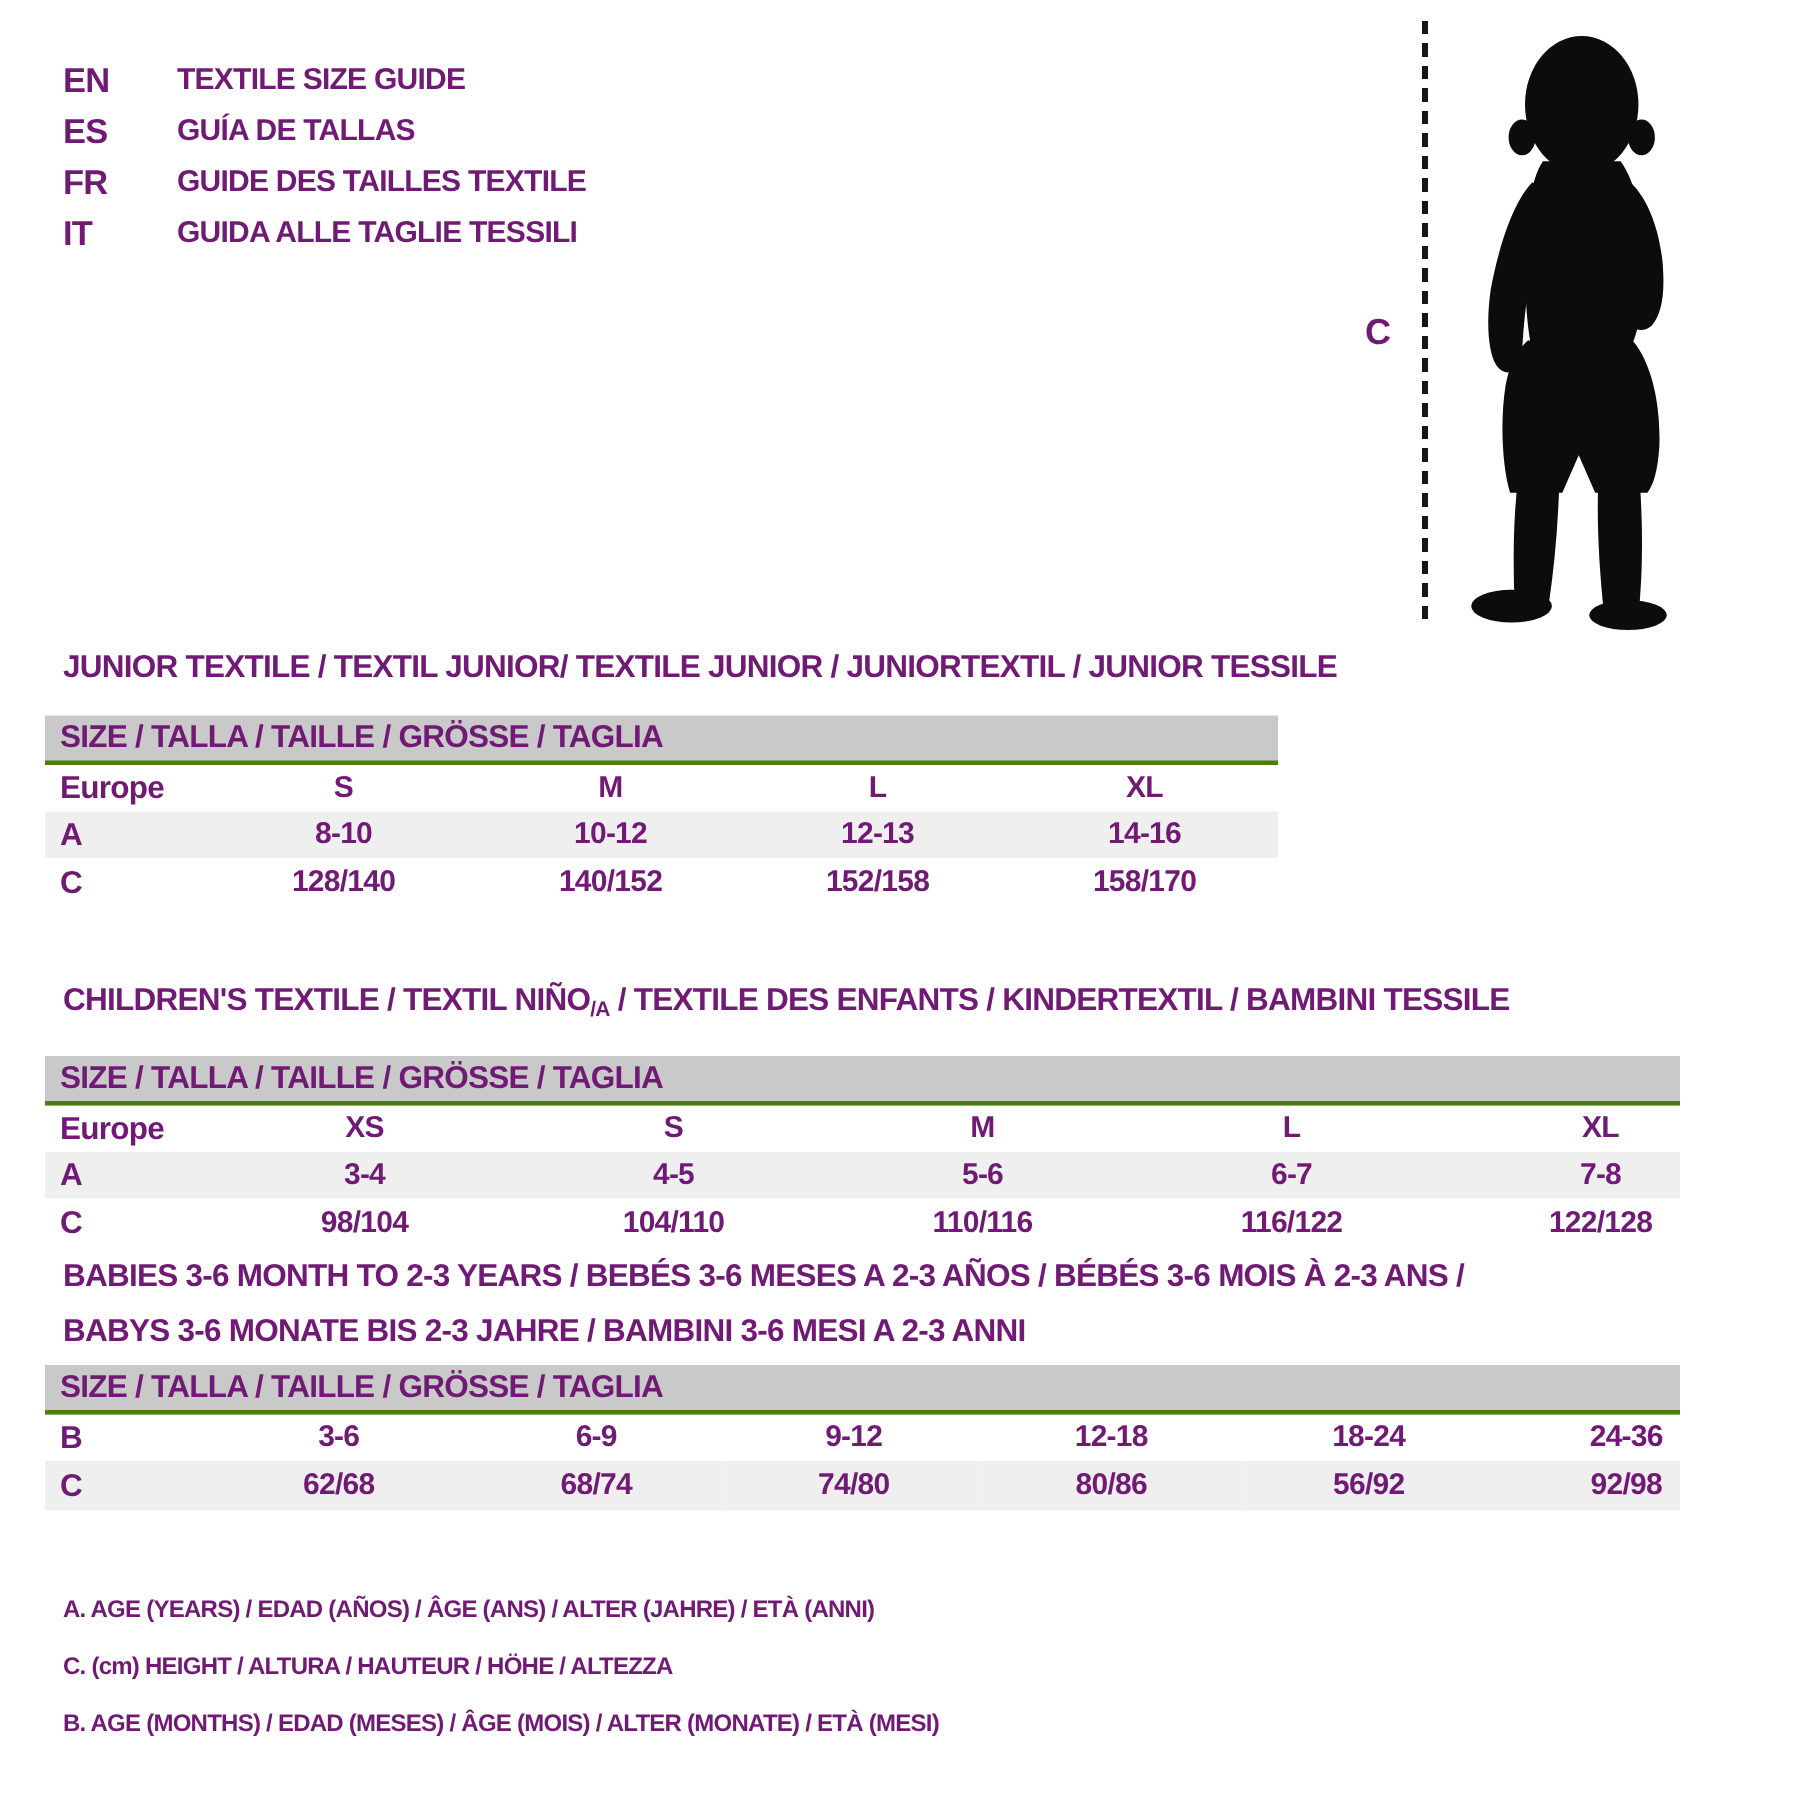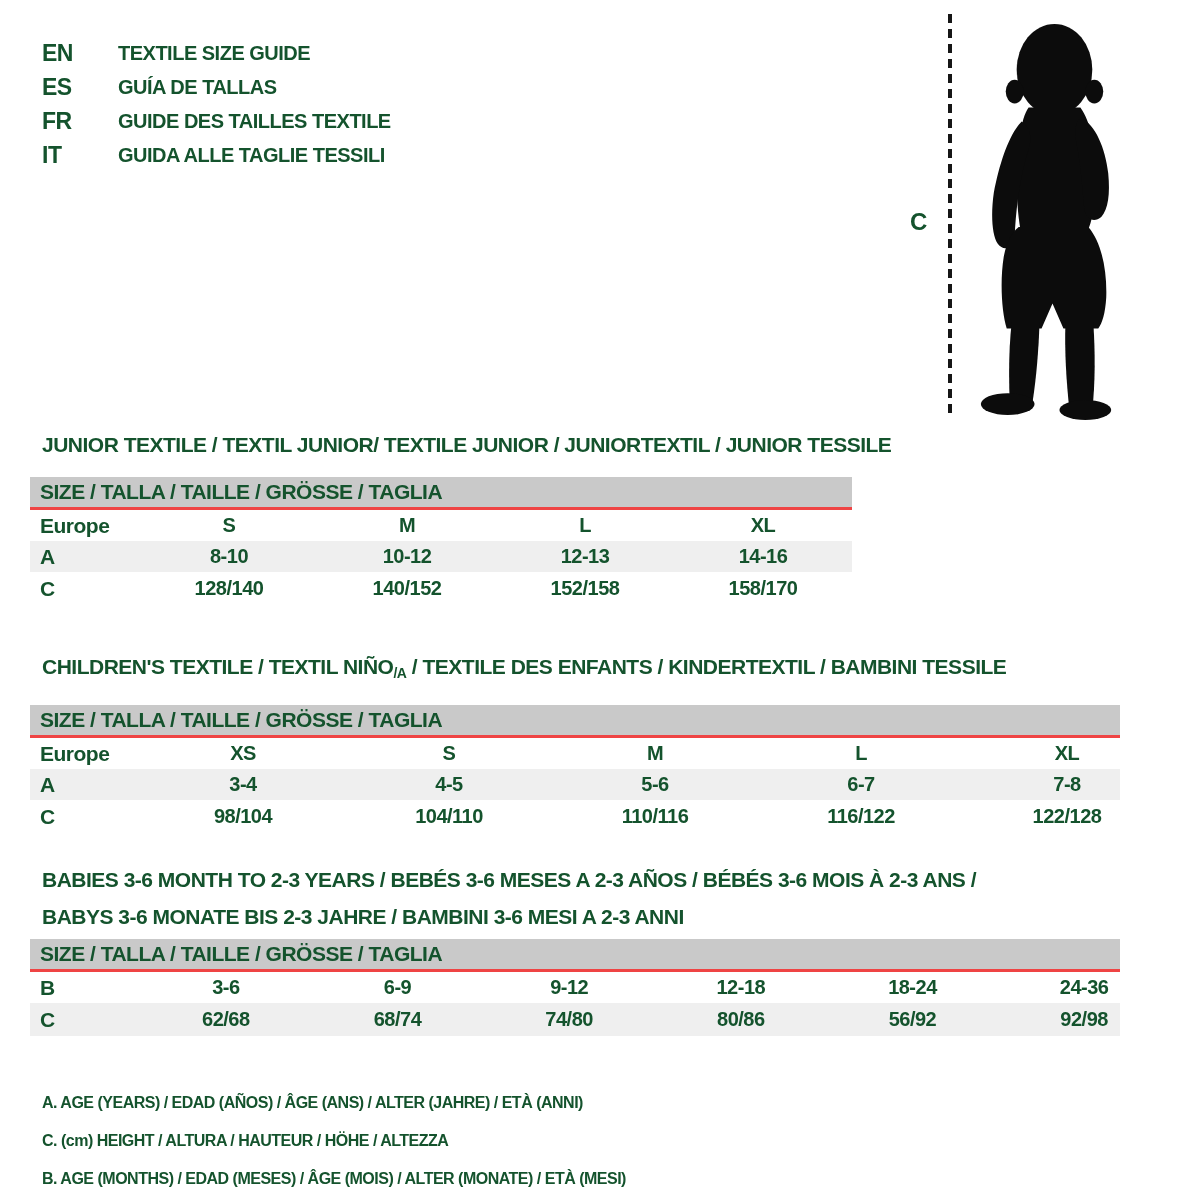--- a/index.html
+++ b/index.html
@@ -3,21 +3,21 @@
 <meta charset="utf-8">
 <style>
   html,body{margin:0;padding:0;background:#ffffff;}
   .page{
     position:relative;
     width:1120px;height:1200px;
     background:#ffffff;
     overflow:hidden;
     font-family:"Liberation Sans", sans-serif;
     font-weight:bold;
-    color:#14532d;
+    color:#701a75;
   }
 
   
   .langs{position:absolute;top:36px;left:42px;list-style:none;margin:0;padding:0;}
   .langs li{display:flex;height:34px;align-items:center;}
   .lang-code{width:76px;font-size:23px;letter-spacing:-0.5px;}
   .lang-title{font-size:20px;letter-spacing:-0.5px;white-space:nowrap;}
 
   
   .measure-line{
@@ -35,42 +35,42 @@
     font-weight:bold;white-space:nowrap;
   }
   .sec-title .t-line{display:block;}
   .subscript{font-size:14px;vertical-align:-4px;}
   #section-babies .sec-title{line-height:37px;margin-bottom:4px;}
 
   .bar{
     box-sizing:border-box;
     height:33px;line-height:30px;
     background:#c9c9c9;
-    border-bottom:3px solid #ef4444;
+    border-bottom:3px solid #4d7c0f;
     padding-left:10px;
     font-size:21px;letter-spacing:-0.5px;
     white-space:nowrap;overflow:hidden;
   }
   .w-junior{width:822px;}
   .w-full{width:1140px;}
 
   table.tbl{border-collapse:collapse;table-layout:fixed;}
   table.tbl.w-junior{width:822px;}
   table.tbl.w-full{width:1140px;}
   .tbl td{
     height:31px;padding:0;
     text-align:center;
     font-size:20px;font-weight:bold;letter-spacing:-0.5px;
   }
   .tbl td.row-label{width:100px;text-align:left;padding-left:10px;font-size:21px;}
   .tbl tr:nth-child(even){background:#efefef;}
   .tbl tr:last-child td{height:33px;}
 
   #section-junior{margin-bottom:50px;}
-  #section-children{margin-bottom:28px;}
+  #section-children{}
 
   .notes{margin:48px 0 0 12px;}
   .note-line{font-size:16px;line-height:38px;letter-spacing:-0.5px;white-space:nowrap;}
 </style>
 </head>
 <body>
 
 <div class="page">
 
   <ul class="langs">

